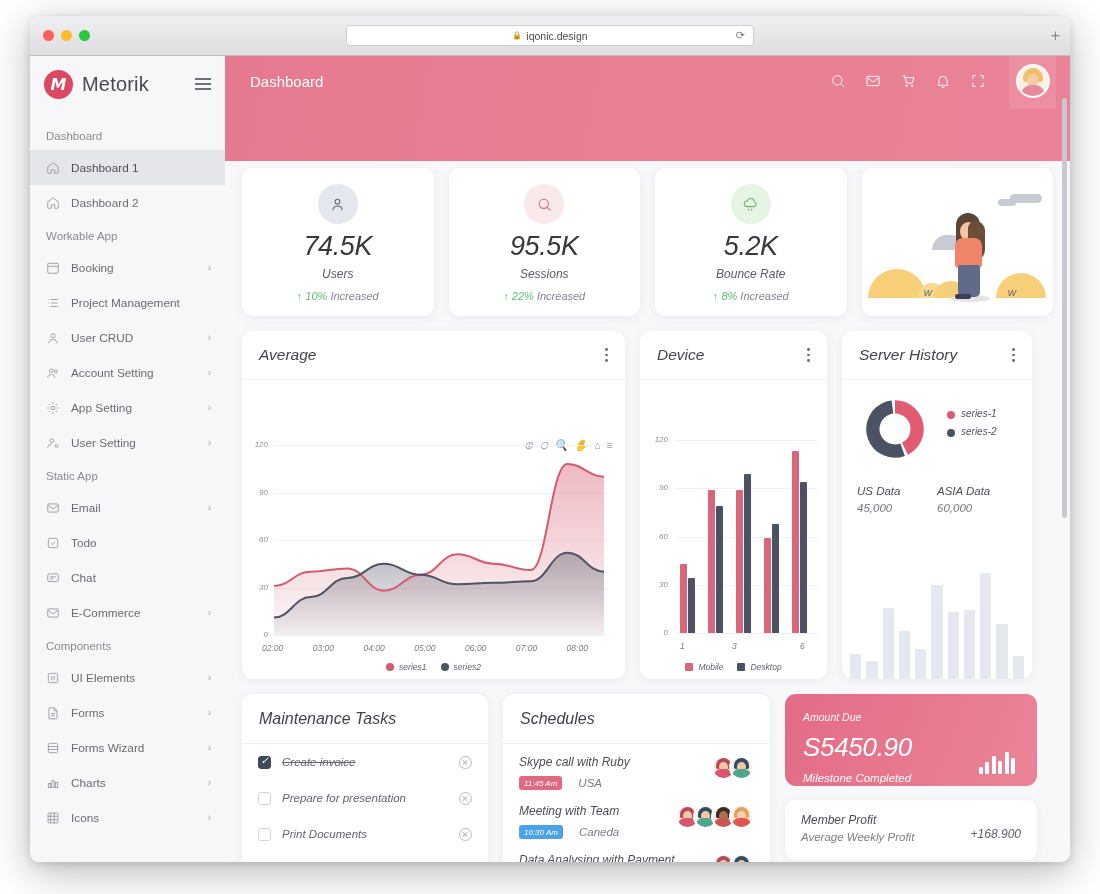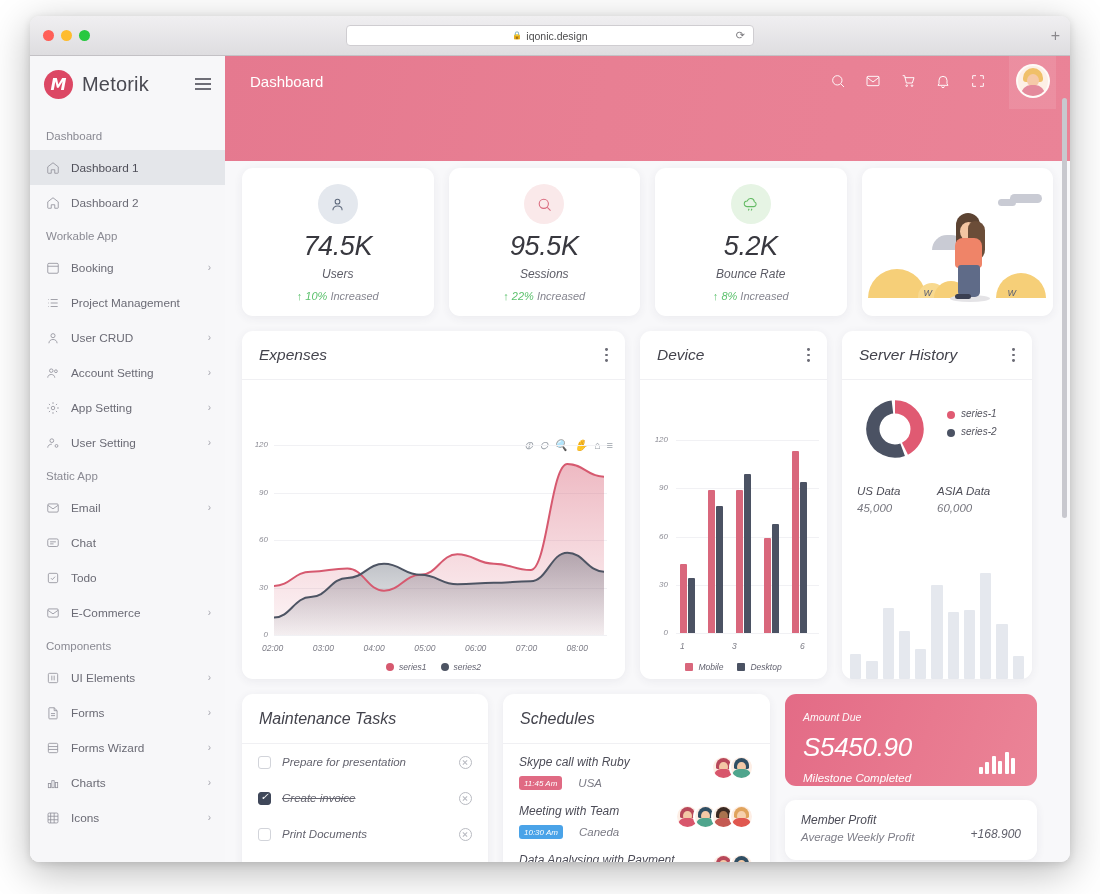--- a/index.html
+++ b/index.html
@@ -355,34 +355,34 @@
                 <path d="M3 7a2 2 0 012-2h14a2 2 0 012 2v10a2 2 0 01-2 2H5a2 2 0 01-2-2z"></path>
                 <path d="M3.5 7.5l8.5 6 8.5-6"></path>
               </svg>
             </span>
             <span>Email</span>
             <span class="chev">›</span>
           </div>
           <div class="nav-item">
             <span class="nav-ic">
               <svg viewBox="0 0 24 24">
+                <rect x="4" y="4" width="16" height="16" rx="2.5"></rect>
+                <path d="M8.5 12.3l2.4 2.4 4.6-5"></path>
+              </svg>
+            </span>
+            <span>Todo</span>
+          </div>
+          <div class="nav-item">
+            <span class="nav-ic">
+              <svg viewBox="0 0 24 24">
                 <rect x="3" y="5" width="18" height="13" rx="2.5"></rect>
                 <path d="M7 10h10M7 13.5h6"></path>
               </svg>
             </span>
             <span>Chat</span>
-          </div>
-          <div class="nav-item">
-            <span class="nav-ic">
-              <svg viewBox="0 0 24 24">
-                <rect x="4" y="4" width="16" height="16" rx="2.5"></rect>
-                <path d="M8.5 12.3l2.4 2.4 4.6-5"></path>
-              </svg>
-            </span>
-            <span>Todo</span>
           </div>
           <div class="nav-item">
             <span class="nav-ic">
               <svg viewBox="0 0 24 24">
                 <path d="M3 7a2 2 0 012-2h14a2 2 0 012 2v10a2 2 0 01-2 2H5a2 2 0 01-2-2z"></path>
                 <path d="M3.5 7.5l8.5 6 8.5-6"></path>
               </svg>
             </span>
             <span>E-Commerce</span>
             <span class="chev">›</span>
@@ -534,21 +534,21 @@
               </div>
               <span class="il-bird" style="left:62px">W</span>
               <span class="il-bird" style="left:146px">W</span>
             </div>
           </div>
 
         <div class="row charts">
 
           <div class="card expenses">
             <div class="c-head">
-              <div class="c-title">Expenses</div>
+              <div class="c-title">Average</div>
               <div class="kebab">
                   <i></i>
                   <i></i>
                   <i></i>
                 </div>
             </div>
             <div class="chart-body">
               <div class="ax-toolbar">
                 <span>⊕</span>
                 <span>⊖</span>
@@ -701,27 +701,27 @@
         </div>
 
         <div class="row bottom">
 
           <div class="card tasks">
             <div class="b-head">
                 <div class="b-title">Maintenance Tasks</div>
               </div>
             <div id="task-list">
                 <div class="task">
+                  <span class="cb on"></span>
+                  <span class="task-t done">Create invoice</span>
+                  <span class="task-x"></span>
+                </div>
+                <div class="task">
                   <span class="cb"></span>
                   <span class="task-t">Prepare for presentation</span>
-                  <span class="task-x"></span>
-                </div>
-                <div class="task">
-                  <span class="cb on"></span>
-                  <span class="task-t done">Create invoice</span>
                   <span class="task-x"></span>
                 </div>
                 <div class="task">
                   <span class="cb"></span>
                   <span class="task-t">Print Documents</span>
                   <span class="task-x"></span>
                 </div>
                 <div class="task"></div>
               </div>
           </div>

